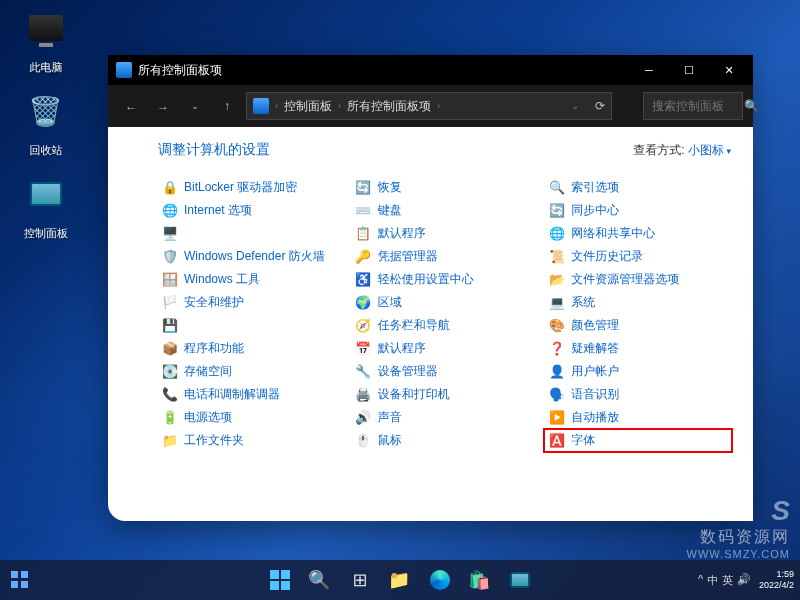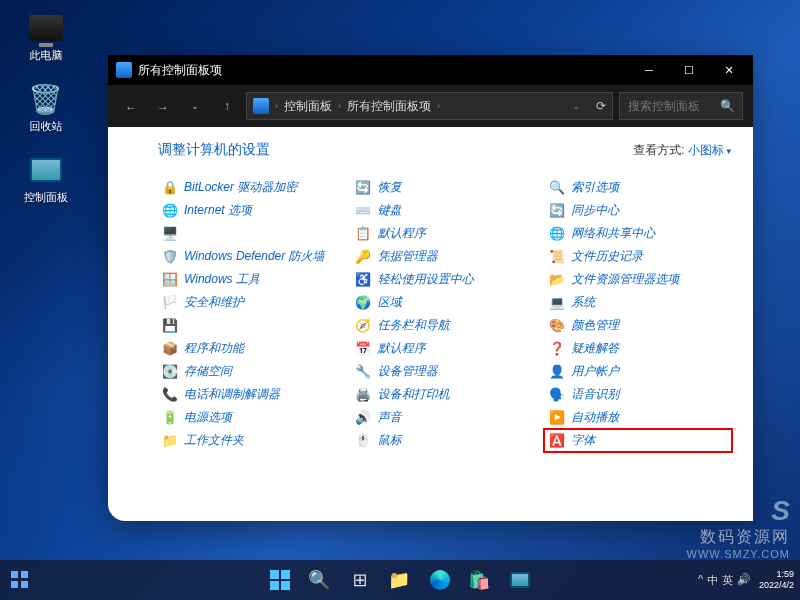--- a/index.html
+++ b/index.html
@@ -2,52 +2,52 @@
 <html><head>
 <meta charset="utf-8">
 <style>
 * { margin: 0; padding: 0; box-sizing: border-box; font-family: "Microsoft YaHei", "Segoe UI", sans-serif; }
 body { width: 800px; height: 600px; background: linear-gradient(135deg, #001a4d 0%, #0a3d91 40%, #1e5bb8 60%, #0a2d6e 100%); overflow: hidden; position: relative; }
 .wave { position: absolute; width: 120%; height: 300px; background: radial-gradient(ellipse at center, rgba(30,91,184,0.6) 0%, transparent 70%); border-radius: 50%; }
 .wave1 { top: 20%; left: -10%; transform: rotate(-15deg); }
 .wave2 { top: 40%; left: -10%; transform: rotate(-10deg); }
 
 .desktop-icons { position: absolute; top: 10px; left: 18px; display: flex; flex-direction: column; gap: 18px; }
-.desktop-icon { display: flex; flex-direction: column; align-items: center; gap: 2px; cursor: pointer; width: 56px; }
+.desktop-icon { display: flex; flex-direction: column; align-items: center; gap: 14px; cursor: pointer; width: 56px; }
 .desktop-icon .ico { width: 36px; height: 36px; display: flex; align-items: center; justify-content: center; font-size: 28px; }
 .desktop-icon .lbl { color: white; font-size: 11px; text-align: center; text-shadow: 0 1px 2px rgba(0,0,0,0.6); }
 
 .window { position: absolute; top: 55px; left: 108px; width: 645px; height: 466px; background: white; box-shadow: 0 8px 32px rgba(0,0,0,0.4); display: flex; flex-direction: column; border-radius: 17px; }
 .titlebar { background: #000; height: 30px; display: flex; align-items: center; padding: 0 4px 0 8px; }
 .titlebar .app-icon { width: 16px; height: 16px; background: linear-gradient(#4aa8ff, #0a64c8); border-radius: 2px; margin-right: 6px; }
 .titlebar .title { color: white; font-size: 12px; flex: 1; }
 .winbtns { display: flex; }
 .winbtn { width: 40px; height: 30px; display: flex; align-items: center; justify-content: center; color: white; font-size: 11px; cursor: pointer; }
 
 .navbar { background: #1a1a1a; height: 42px; display: flex; align-items: center; padding: 0 10px; gap: 6px; }
 .navbtn { width: 26px; height: 26px; display: flex; align-items: center; justify-content: center; color: #bbb; font-size: 12px; cursor: pointer; }
 .addrbar { flex: 1; display: flex; align-items: center; background: #2a2a2a; border: 1px solid #444; height: 28px; padding: 0 6px; gap: 6px; color: #ddd; font-size: 12px; }
 .addrbar .crumb { cursor: pointer; }
 .addrbar .sep { color: #888; font-size: 9px; }
 .addrbar .acrumb-icon { width: 16px; height: 16px; background: linear-gradient(#4aa8ff, #0a64c8); border-radius: 2px; }
-.searchbar { width: 124px; display: flex; align-items: center; background: #2a2a2a; border: 1px solid #444; height: 28px; padding: 0 8px; gap: 6px; }
+.searchbar { width: 100px; display: flex; align-items: center; background: #2a2a2a; border: 1px solid #444; height: 28px; padding: 0 8px; gap: 6px; margin-left: 25px; }
 .searchbar input { background: transparent; border: none; outline: none; color: #ddd; font-size: 12px; width: 86px; }
 .searchbar .sicon { color: #888; font-size: 12px; }
 
 .content { flex: 1; background: white; padding: 14px 22px; overflow: auto; margin-left: 28px; }
 .content-header { display: flex; justify-content: space-between; align-items: center; margin-bottom: 18px; }
 .content-header .heading { color: #0a64c8; font-size: 14px; }
 .viewby { font-size: 12px; color: #333; }
 .viewby a { color: #0a64c8; text-decoration: none; cursor: pointer; }
 .viewby a::after { content: " ▾"; font-size: 9px; }
 
 .items-grid { display: grid; grid-template-columns: repeat(3, 1fr); gap: 2px 8px; }
 .cp-item { display: flex; align-items: center; gap: 6px; padding: 2px 4px; cursor: pointer; font-size: 12px; }
 .cp-item .ci { width: 16px; height: 16px; flex-shrink: 0; display: flex; align-items: center; justify-content: center; font-size: 13px; }
-.cp-item .cl { color: #0a64c8; font-style: italic; }
+.cp-item .cl { color: #0a64c8; }
 .cp-item.highlighted { outline: 2px solid #e00; outline-offset: 0; }
 
 .taskbar { position: absolute; bottom: 0; left: 0; right: 0; height: 40px; background: rgba(20,30,60,0.85); backdrop-filter: blur(8px); display: flex; align-items: center; justify-content: center; }
 .taskbar-center { display: flex; gap: 4px; align-items: center; }
 .tb-icon { width: 36px; height: 36px; display: flex; align-items: center; justify-content: center; font-size: 18px; cursor: pointer; border-radius: 4px; }
 .start-icon svg { width: 20px; height: 20px; }
 .taskbar-left { position: absolute; left: 6px; }
 .widget-icon { width: 28px; height: 28px; display: flex; align-items: center; justify-content: center; cursor: pointer; }
 .taskbar-right { position: absolute; right: 6px; display: flex; align-items: center; gap: 8px; color: white; font-size: 9px; }
 .tray-icons { display: flex; gap: 4px; font-size: 11px; color: #ddd; }

